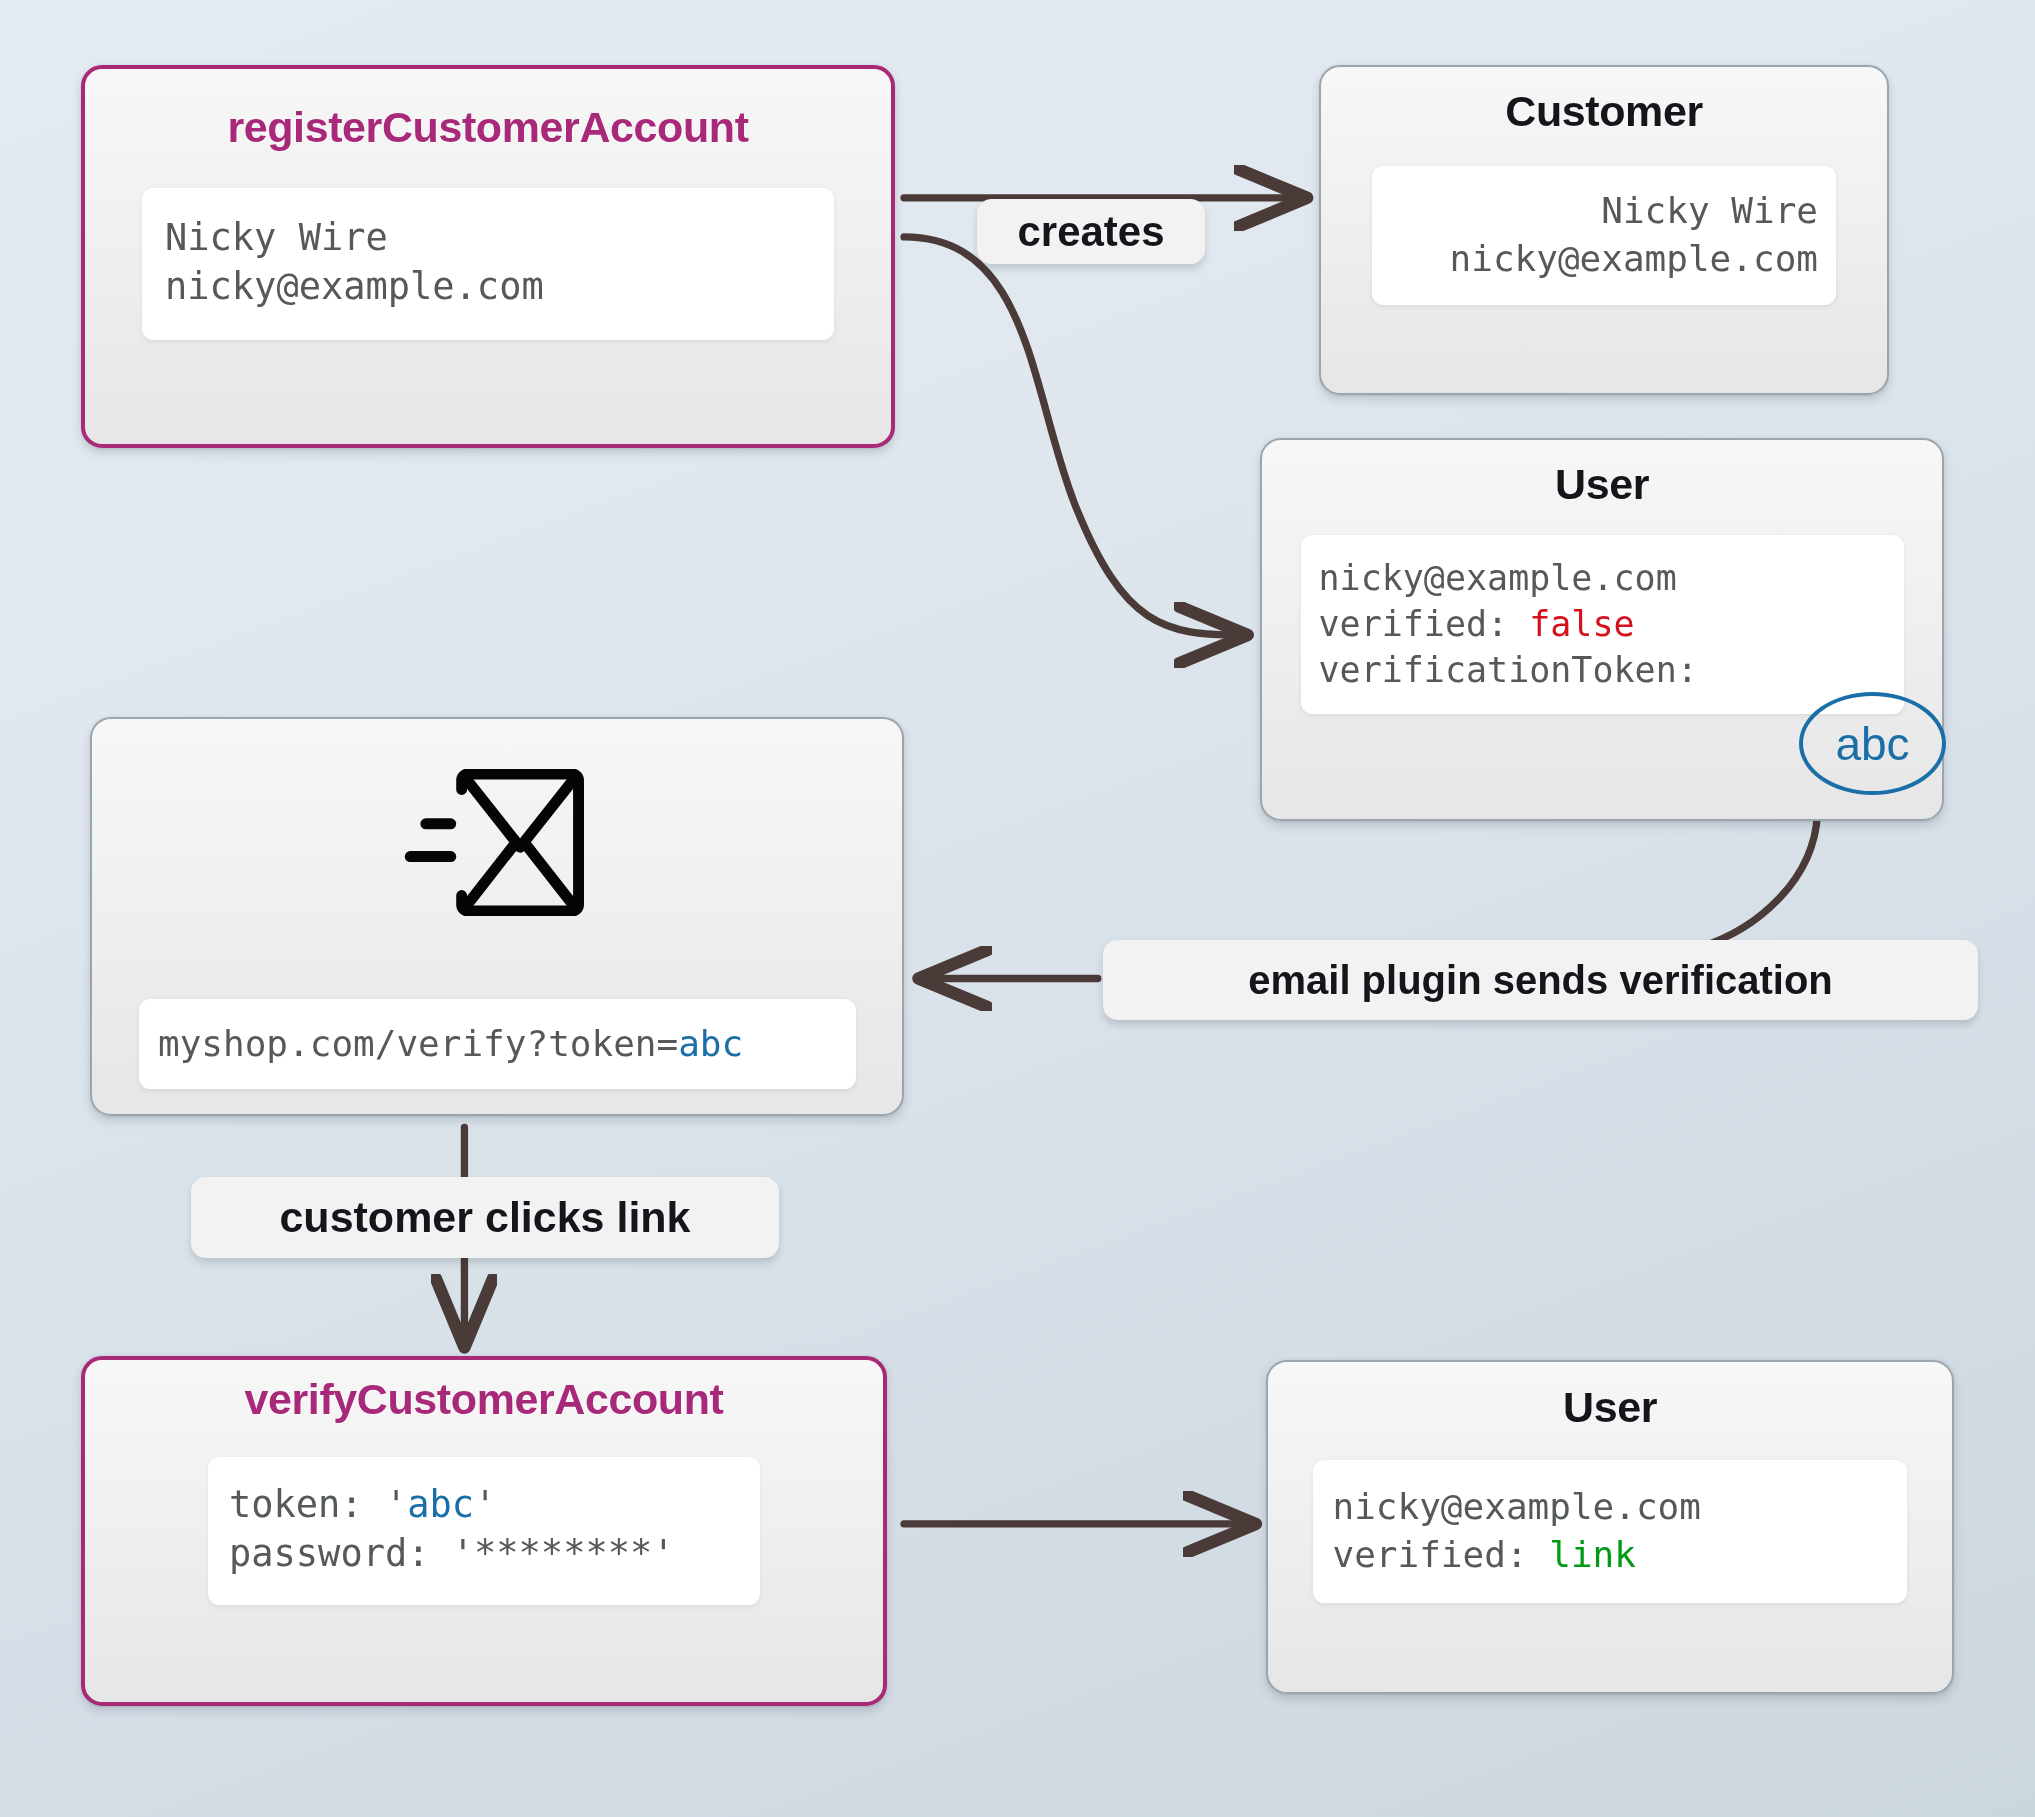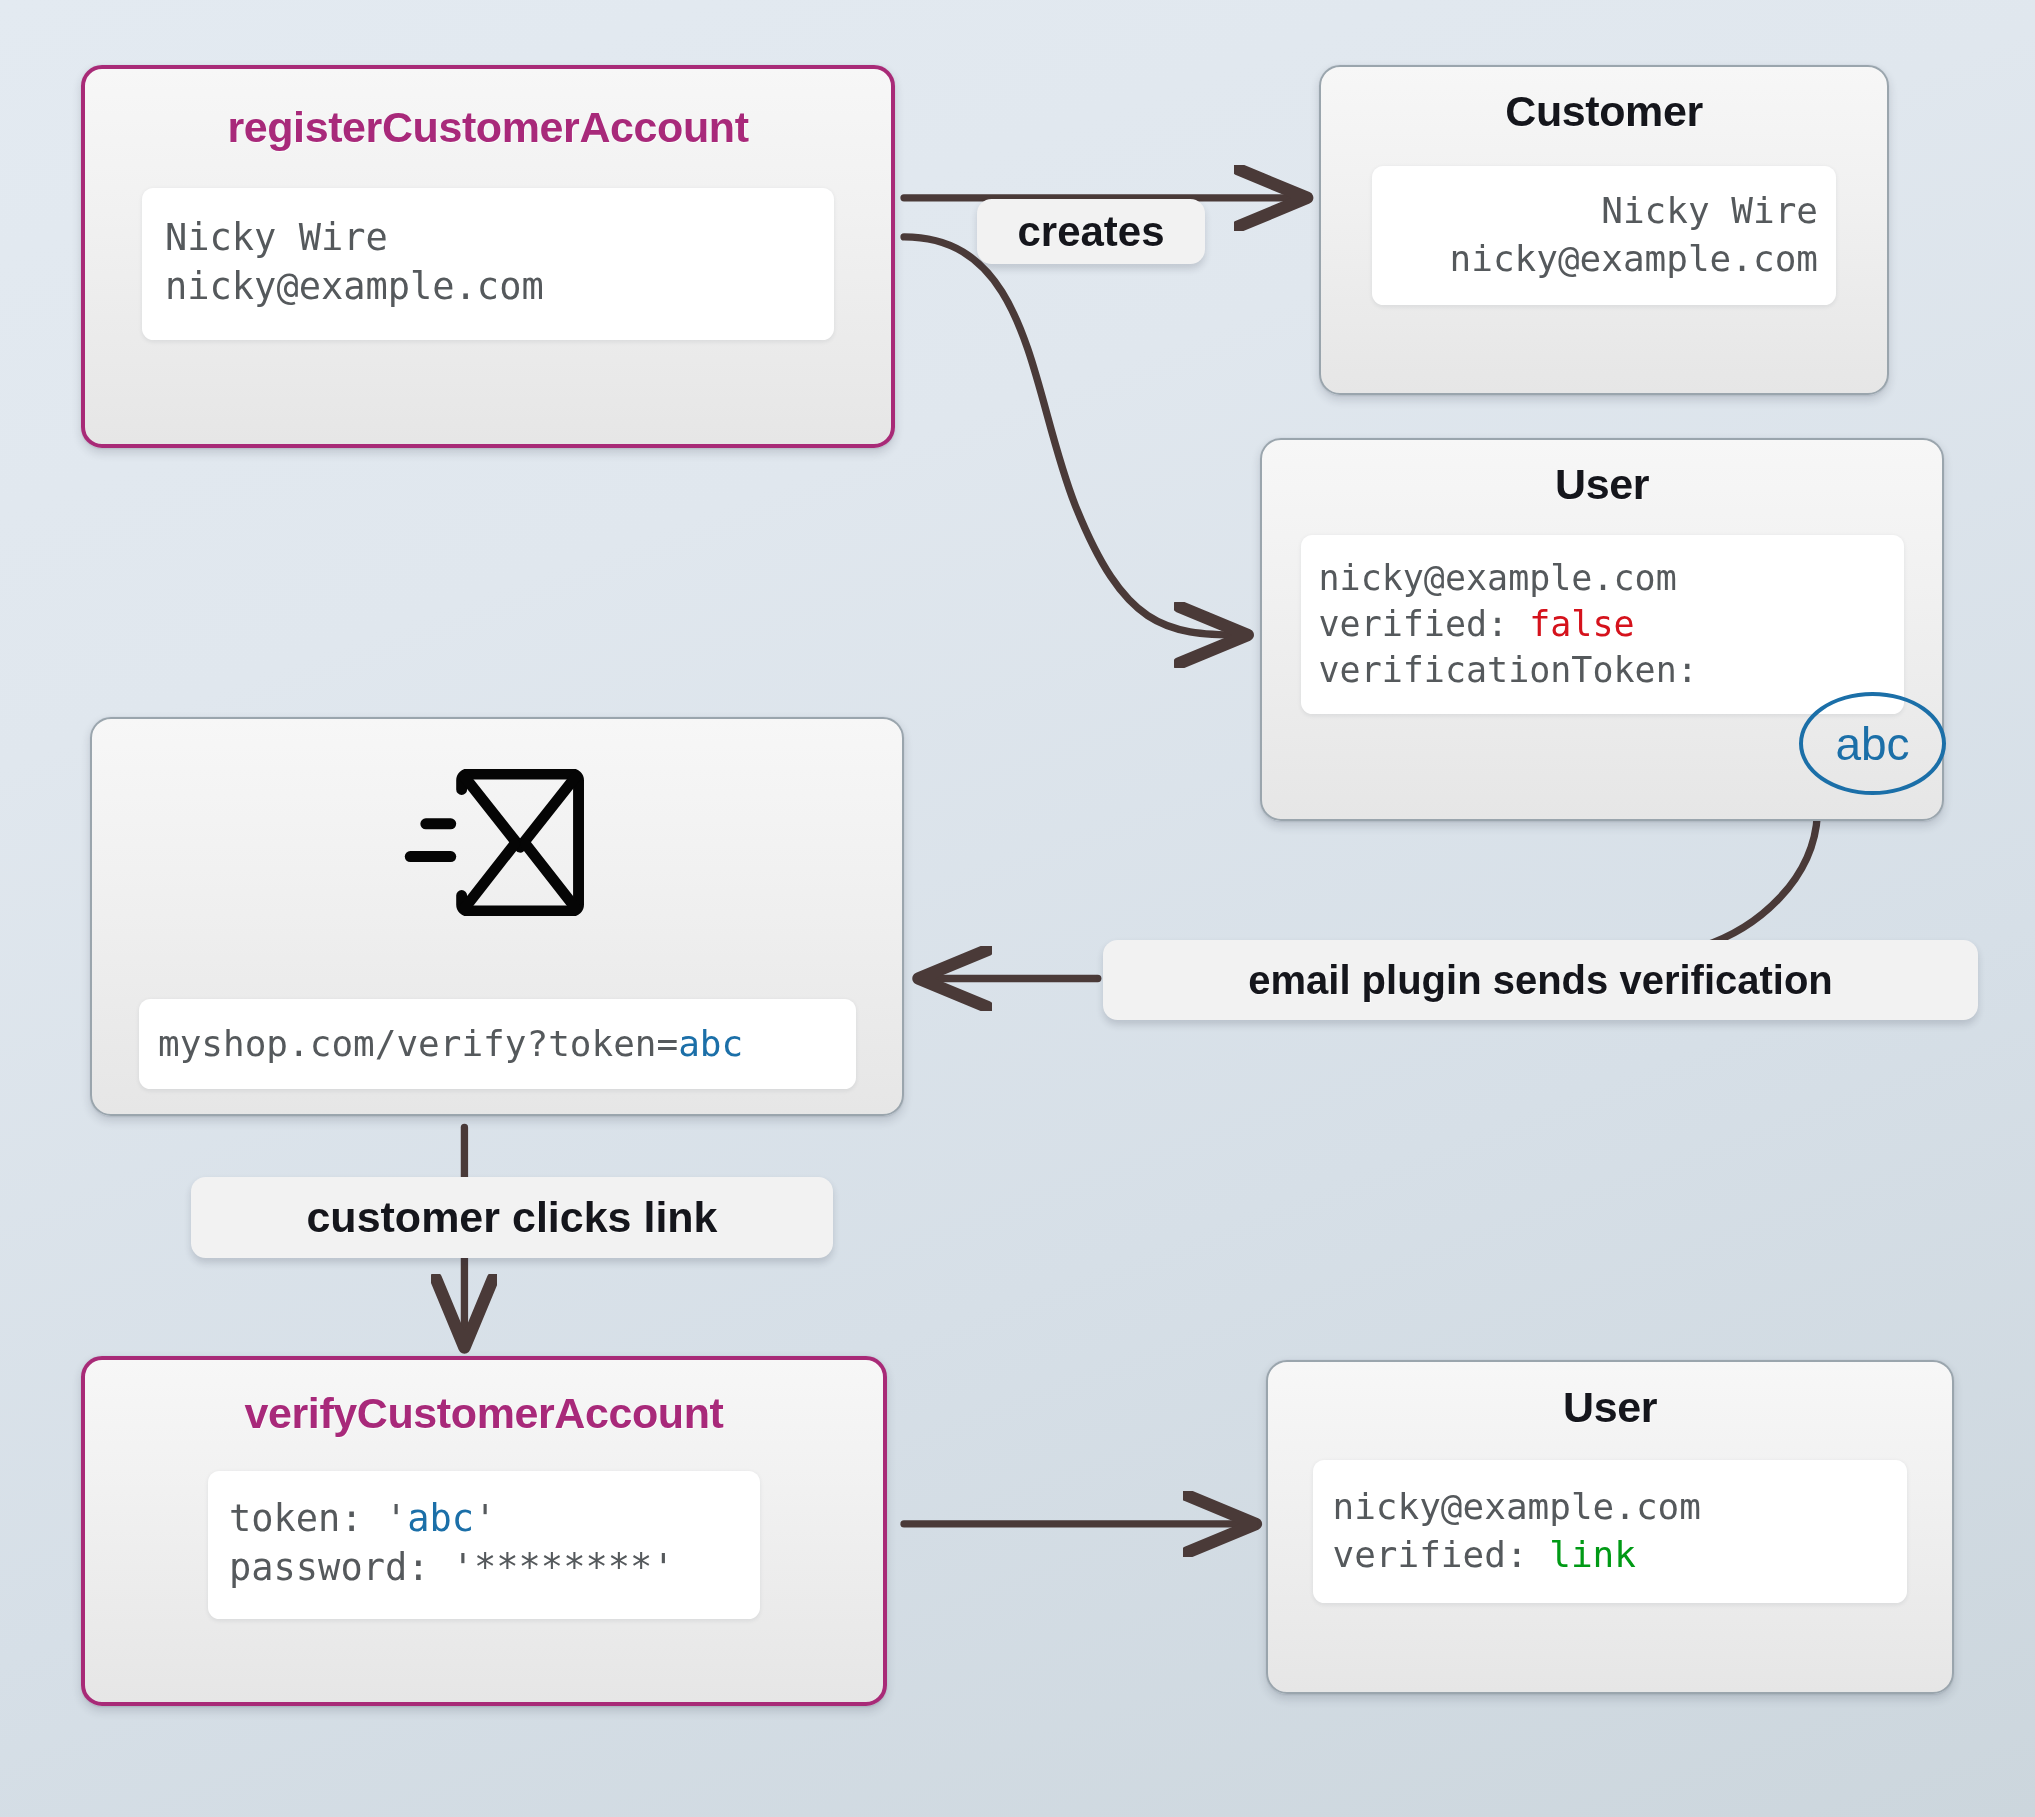--- a/index.html
+++ b/index.html
@@ -115,29 +115,29 @@
 
   #node-customer .node-title { margin-top: 23px; }
   #node-customer .panel { width: 464px; margin-top: 33px; padding: 21px 18px 23px 18px; font-size: 36px; }
 
   #node-user-unverified .node-title { margin-top: 23px; }
   #node-user-unverified .panel { width: 603px; margin-top: 29px; padding: 19.5px 18px 21px 18px; font-size: 35px; position: relative; }
 
   #node-email .panel { width: 717px; margin-top: 8px; padding: 21px 19.5px 21px 19.5px; font-size: 36px; }
   #node-email .mail-icon-wrap { margin-top: 50px; margin-bottom: 72px; }
 
-  #node-verify .node-title { margin-top: 32px; }
+  #node-verify .node-title { margin-top: 18px; }
   #node-verify .panel { width: 552px; margin-top: 36px; padding: 24.4px 21px 26px 21px; font-size: 37px; }
 
   #node-user-verified .node-title { margin-top: 24.4px; }
   #node-user-verified .panel { width: 594px; margin-top: 31px; padding: 23px 19.5px 24.4px 19.5px; font-size: 36px; }
 
   #label-creates { left: 977px; top: 199px; width: 228px; height: 65px; font-size: 42px; }
   #label-email-plugin { left: 1103px; top: 940px; width: 875px; height: 80px; font-size: 40px; }
-  #label-clicks-link { left: 191px; top: 1177px; width: 642px; height: 81px; font-size: 43px; }
+  #label-clicks-link { left: 191px; top: 1177px; width: 588px; height: 81px; font-size: 43px; }
 </style>
 </head>
 <body>
 
 <div id="canvas">
 
   <svg id="edges" viewBox="0 0 2500 2232">
     <defs>
       <marker id="arrowhead" markerWidth="11" markerHeight="9" refX="9.2" refY="4.5" orient="auto" markerUnits="strokeWidth">
         <path d="M0.6,0.6 L10,4.5 L0.6,8.4" fill="none" stroke="#4a3a38" stroke-width="1.7" stroke-linecap="round" stroke-linejoin="round"></path>

